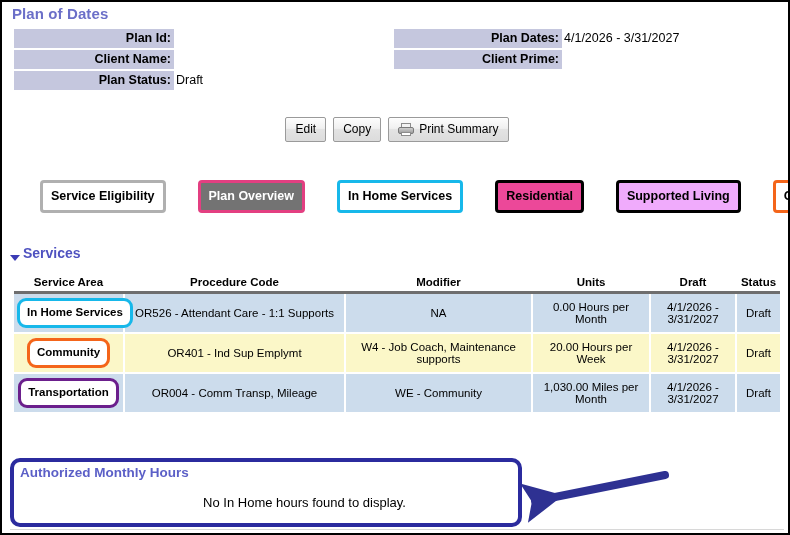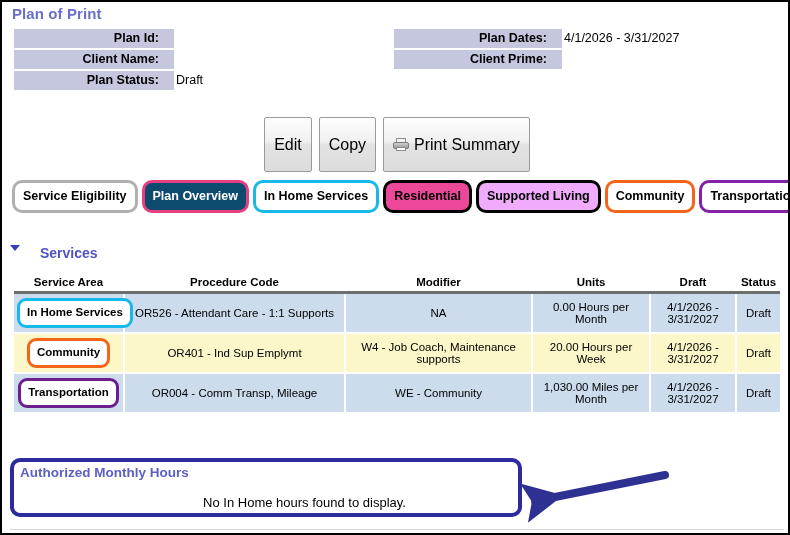--- a/index.html
+++ b/index.html
@@ -44,21 +44,21 @@
     height: 19px;
     margin-bottom: 2px;
   }
   .info-label {
     background: #c5c7de;
     width: 160px;
     text-align: right;
     font-size: 12.5px;
     font-weight: bold;
     color: #000;
-    padding-right: 15px;
+    padding-right: 3px;
     box-sizing: border-box;
     line-height: 19px;
     white-space: nowrap;
   }
   .info-value {
     font-size: 12.5px;
     color: #000;
     line-height: 19px;
     padding-left: 2px;
     white-space: nowrap;
@@ -72,26 +72,26 @@
     position: absolute;
     left: 0;
     top: 115px;
     width: 790px;
     display: flex;
     justify-content: center;
     gap: 7px;
   }
   .btn {
     font-family: "Liberation Sans", sans-serif;
-    font-size: 16px;
+    font-size: 12px;
     color: #000;
     background: linear-gradient(180deg, #fdfdfd 0%, #f0f0f0 45%, #e3e3e3 50%, #dcdcdc 100%);
     border: 1px solid #9a9a9a;
     border-radius: 2px;
-    padding: 19px 9px;
+    padding: 4px 9px;
     line-height: 15px;
     cursor: pointer;
     box-shadow: 0 1px 0 rgba(255,255,255,0.7) inset;
     display: inline-flex;
     align-items: center;
     gap: 5px;
     white-space: nowrap;
   }
   .printer-icon { display: inline-block; width: 16px; height: 13px; position: relative; }
   .printer-icon .body {
@@ -113,42 +113,43 @@
     position: absolute;
     left: 10px;
     top: 178px;
     display: flex;
     gap: 4px;
     align-items: flex-start;
   }
   .tab {
     background: #ffffff;
     border: 3px solid #000000;
-    border-radius: 10px;
+    border-radius: 4px;
     font-size: 12.5px;
     font-weight: bold;
     color: #000000;
     padding: 6px 8px 7px 8px;
     line-height: 14px;
     white-space: nowrap;
     cursor: pointer;
     box-sizing: border-box;
+    margin-left: 28px;
   }
   .tab.selected {
     color: #ffffff;
   }
 
   
   .section-head {
     position: absolute;
     left: 8px;
     top: 243px;
     display: flex;
-    align-items: flex-start;
-    gap: 20px;
+    align-items: flex-end;
+    gap: 3px;
     cursor: pointer;
   }
   .caret {
     width: 0; height: 0;
     border-left: 5px solid transparent;
     border-right: 5px solid transparent;
     border-top: 6px solid #3b3bb5;
   }
   .section-title {
     font-size: 14px;
@@ -204,21 +205,21 @@
     box-sizing: border-box;
     cursor: pointer;
   }
 
   
   .auth-panel {
     position: absolute;
     left: 8px;
     top: 456px;
     width: 512px;
-    height: 59px;
+    height: 69px;
     border: 4px solid #2b2b9e;
     border-radius: 10px;
     background: #ffffff;
     box-sizing: border-box;
   }
   .auth-title {
     position: absolute;
     left: 6px;
     top: 3px;
     font-size: 13.5px;
@@ -252,21 +253,21 @@
     left: 0; top: 0;
     width: 790px; height: 535px;
     pointer-events: none;
   }
 </style>
 </head>
 <body>
 
 <div id="page">
 
-  <div class="page-title">Plan of Print</div>
+  <div class="page-title">Plan of Dates</div>
 
   <div class="info-grid">
     <div class="info-row">
       <div class="info-col-left">
         <div class="info-label">Plan Id:</div>
         <div class="info-value"></div>
       </div>
       <div class="info-col-right">
         <div class="info-label info-label-wide">Plan Dates:</div>
         <div class="info-value">4/1/2026 - 3/31/2027</div>
@@ -303,21 +304,21 @@
         <span class="top"></span>
           <span class="body"></span>
           <span class="tray"></span>
       </span>
       <span>Print Summary</span>
     </button>
   </div>
 
   <div class="tab-bar" id="tab-bar">
       <div class="tab" style="border-color: rgb(176, 176, 176); background: rgb(255, 255, 255);">Service Eligibility</div>
-      <div class="tab selected" style="border-color: rgb(227, 63, 129); background: #0c4a6e;">Plan Overview</div>
+      <div class="tab selected" style="border-color: rgb(227, 63, 129); background: #737373;">Plan Overview</div>
       <div class="tab" style="border-color: rgb(23, 184, 234); background: rgb(255, 255, 255);">In Home Services</div>
       <div class="tab" style="border-color: rgb(0, 0, 0); background: #ec4899;">Residential</div>
       <div class="tab" style="border-color: rgb(0, 0, 0); background: #f0abfc;">Supported Living</div>
       <div class="tab" style="border-color: rgb(244, 101, 26); background: rgb(255, 255, 255);">Community</div>
       <div class="tab" style="border-color: rgb(131, 33, 168); background: rgb(255, 255, 255);">Transportation</div>
     </div>
 
   <div class="section-head">
     <span class="caret"></span>
     <span class="section-title">Services</span>

